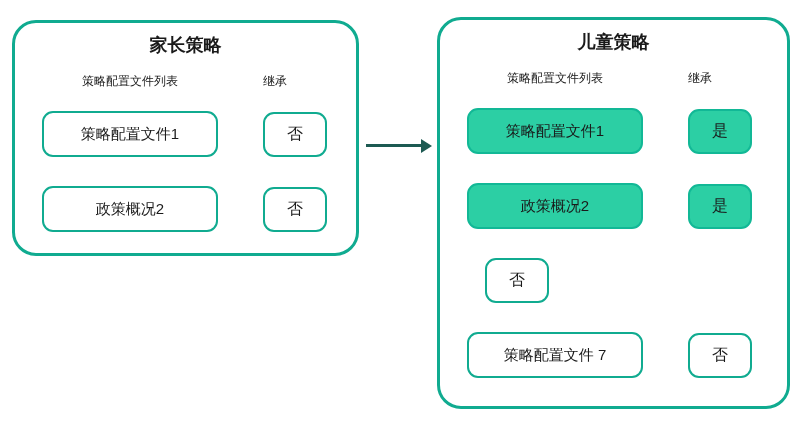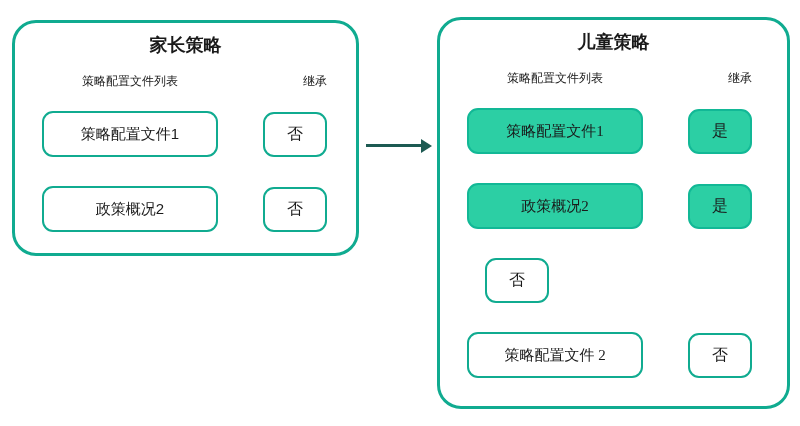--- a/index.html
+++ b/index.html
@@ -21,36 +21,36 @@
     color: var(--text-color);
     overflow: hidden;
   }
   .panel {
     position: absolute;
     background: #fff;
     border: 3px solid var(--border-teal);
     border-radius: 24px;
   }
   .panel-parent { left: 12px;  top: 20px; width: 347px; height: 236px; }
-  .panel-child  { left: 437px; top: 17px; width: 353px; height: 392px; font-family: Liberation Serif, serif; }
+  .panel-child  { left: 437px; top: 17px; width: 353px; height: 392px; }
   .panel-title {
     margin: 11px 0 0 0;
     text-align: center;
     font-size: 18px;
     font-weight: bold;
     line-height: 22px;
   }
   .headers {
     display: flex;
     margin-top: 15px;
     font-size: 12px;
     line-height: 20px;
   }
   .header-profiles { width: 176px; margin-left: 27px; text-align: center; }
-  .header-inherit  { width: 64px;  margin-left: 45px; text-align: right; }
+  .header-inherit  { width: 64px;  margin-left: 45px; text-align: left; }
   .row {
     display: flex;
     align-items: center;
     margin-top: 29px;
   }
   .rows .row:first-child { margin-top: 20px; }
   .profile-box {
     width: 176px;
     height: 46px;
     margin-left: 27px;
@@ -142,19 +142,19 @@
           <div class="inherit-badge highlight">是</div>
         </div>
         <div class="row">
           <div class="profile-box highlight">政策概况2</div>
           <div class="inherit-badge highlight">是</div>
         </div>
         <div class="row">
           <div class="inherit-badge">否</div>
         </div>
         <div class="row">
-          <div class="profile-box">策略配置文件 2</div>
+          <div class="profile-box">策略配置文件 7</div>
           <div class="inherit-badge">否</div>
         </div>
       </div>
   </section>
 
 </div>
 
 </body></html>

